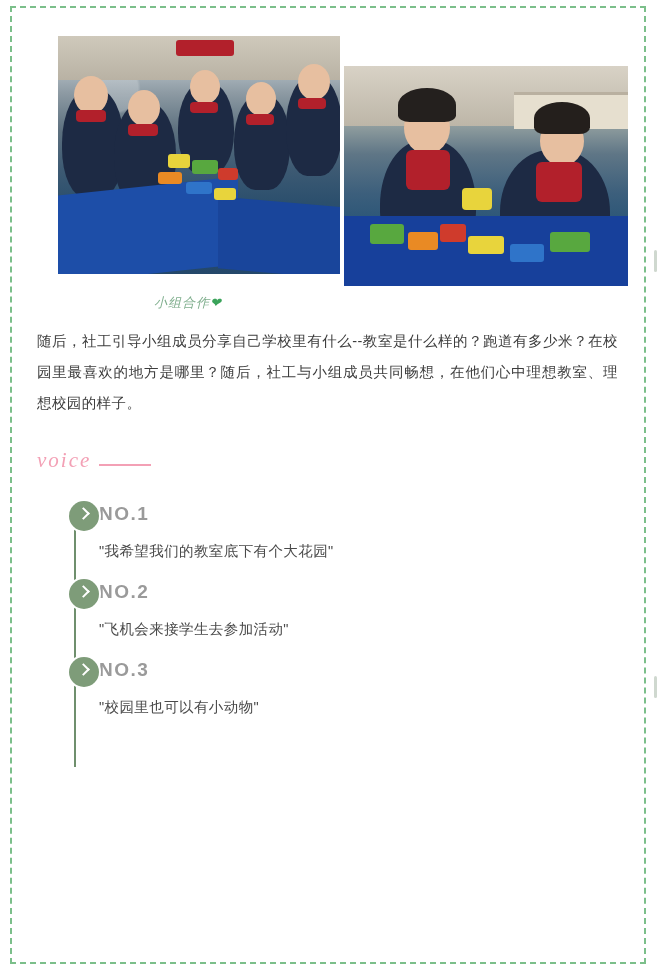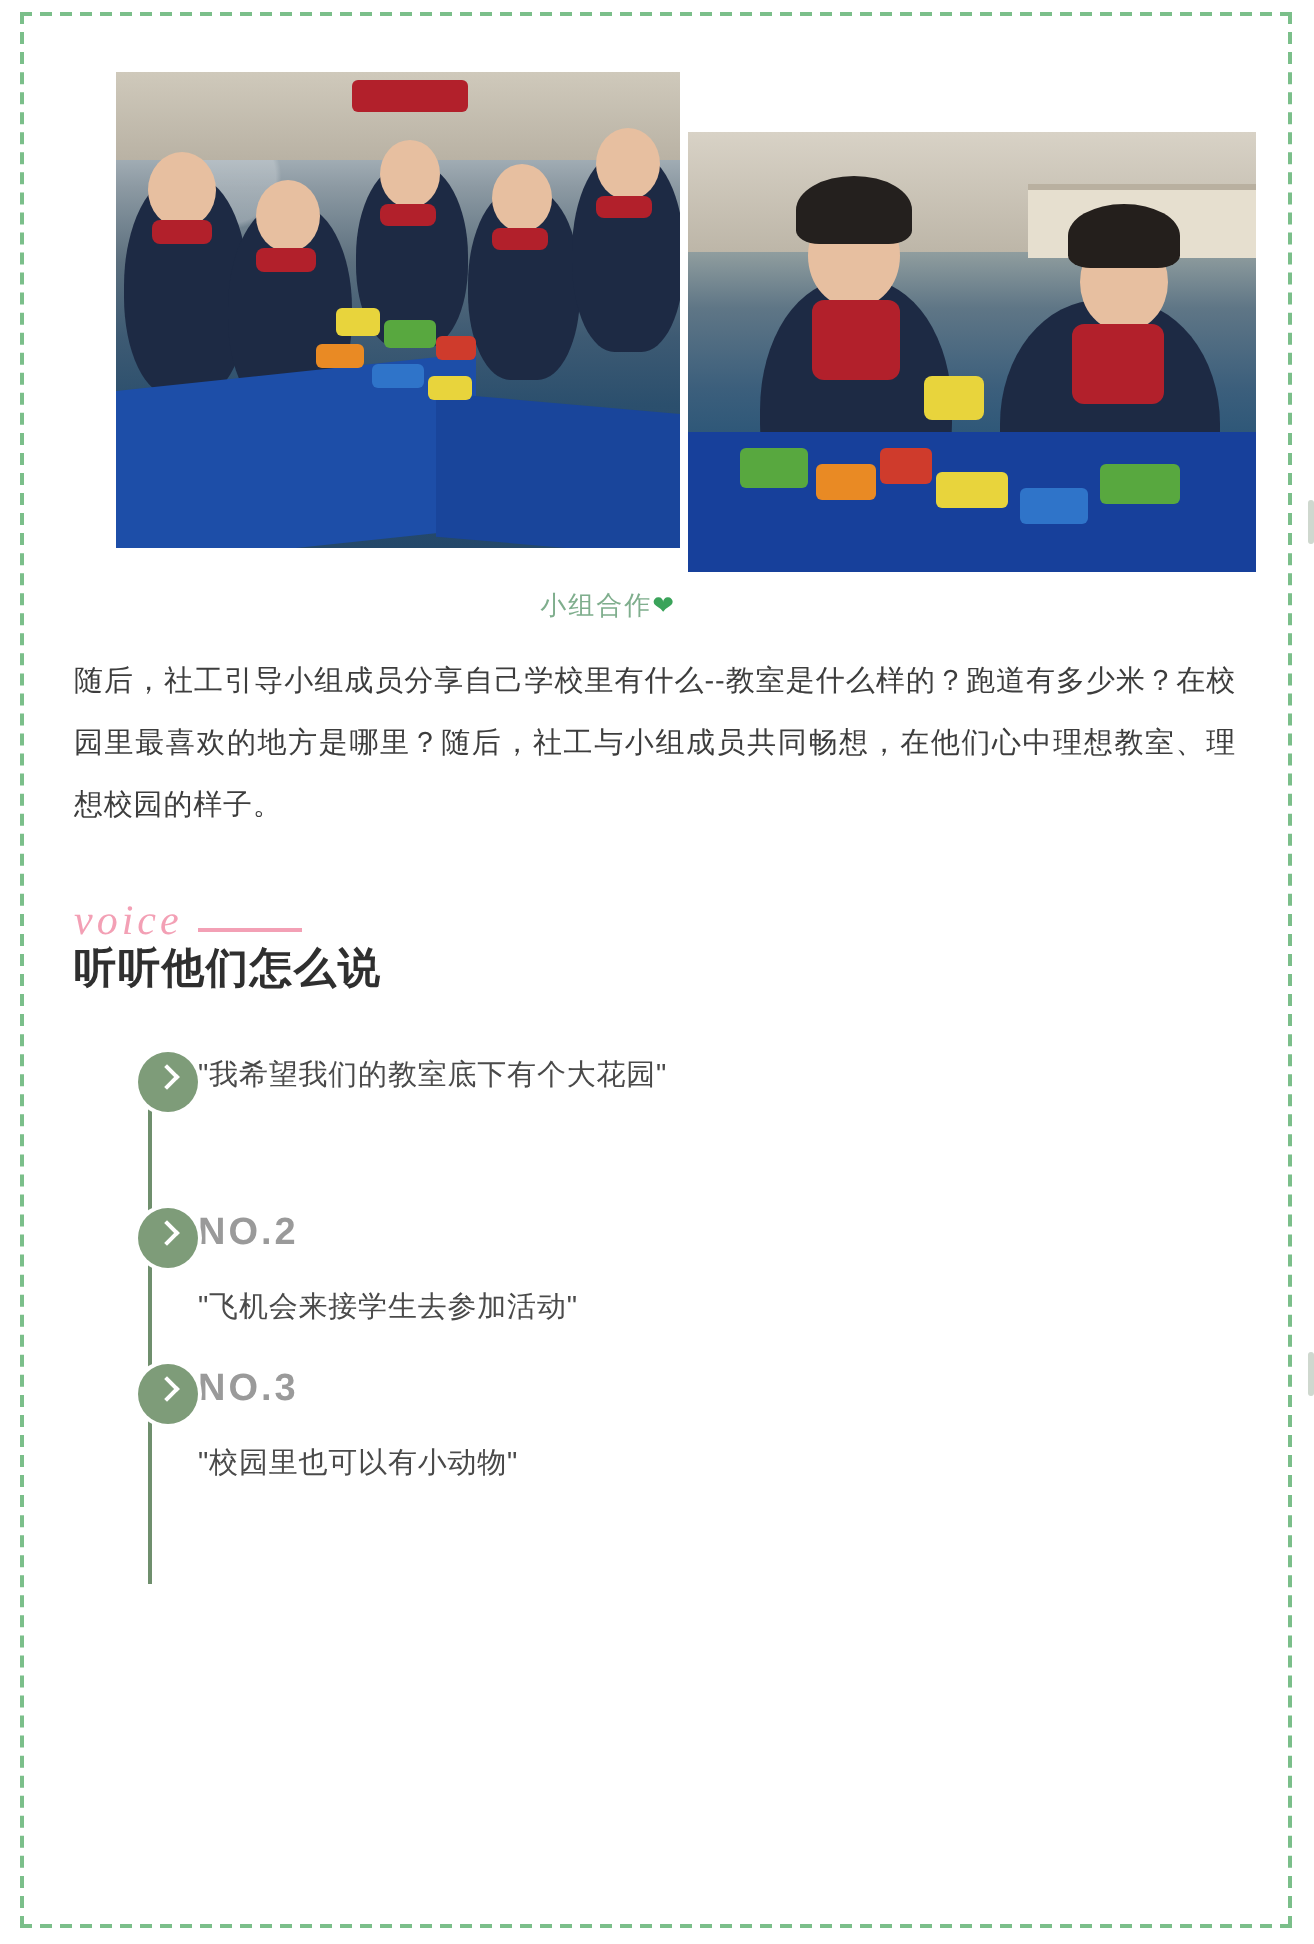--- a/index.html
+++ b/index.html
@@ -103,24 +103,25 @@
   .lego-g { background: #58a83f; }
   .lego-r { background: #cf3b2c; }
   .lego-o { background: #e98a24; }
   .lego-b { background: #2f74c9; }
   .wall { background: #d8d2c6; }
 
   .caption {
     font-size: 13px;
     color: #7fae8d;
     letter-spacing: 1px;
-    text-align: right;
+    text-align: center;
     margin: 8px 0 0 0;
     padding-left: 10px;
     width: 300px;
+    font-style: italic;
   }
   .caption .heart { color: #3aa35a; }
 
   
   #voice-section {
     margin-top: 29px;
     padding-left: 9px;
     position: relative;
   }
   #voice-word {
@@ -296,28 +297,28 @@
       <div class="lego-y" style="position:absolute;left:118px;top:122px;width:30px;height:22px;border-radius:4px;"></div>
     </div>
   </div>
 
   <p class="caption"><span>小组合作</span><span class="heart">❤</span></p>
 
   <p class="para" id="para-middle" style="margin-top:14px;">随后，社工引导小组成员分享自己学校里有什么--教室是什么样的？跑道有多少米？在校园里最喜欢的地方是哪里？随后，社工与小组成员共同畅想，在他们心中理想教室、理想校园的样子。</p>
 
   <div id="voice-section">
     <div id="voice-word">voice</div>
-    <div id="voice-title">听听他们怎么说</div>
   </div>
 
   <div id="timeline">
     <div id="timeline-line"></div>
 
     <div class="quote-item">
       <div class="bullet"></div>
+      <div class="quote-no">NO.1</div>
       <div class="quote-text">"我希望我们的教室底下有个大花园"</div>
     </div>
 
     <div class="quote-item">
       <div class="bullet"></div>
       <div class="quote-no">NO.2</div>
       <div class="quote-text">"飞机会来接学生去参加活动"</div>
     </div>
 
     <div class="quote-item">

